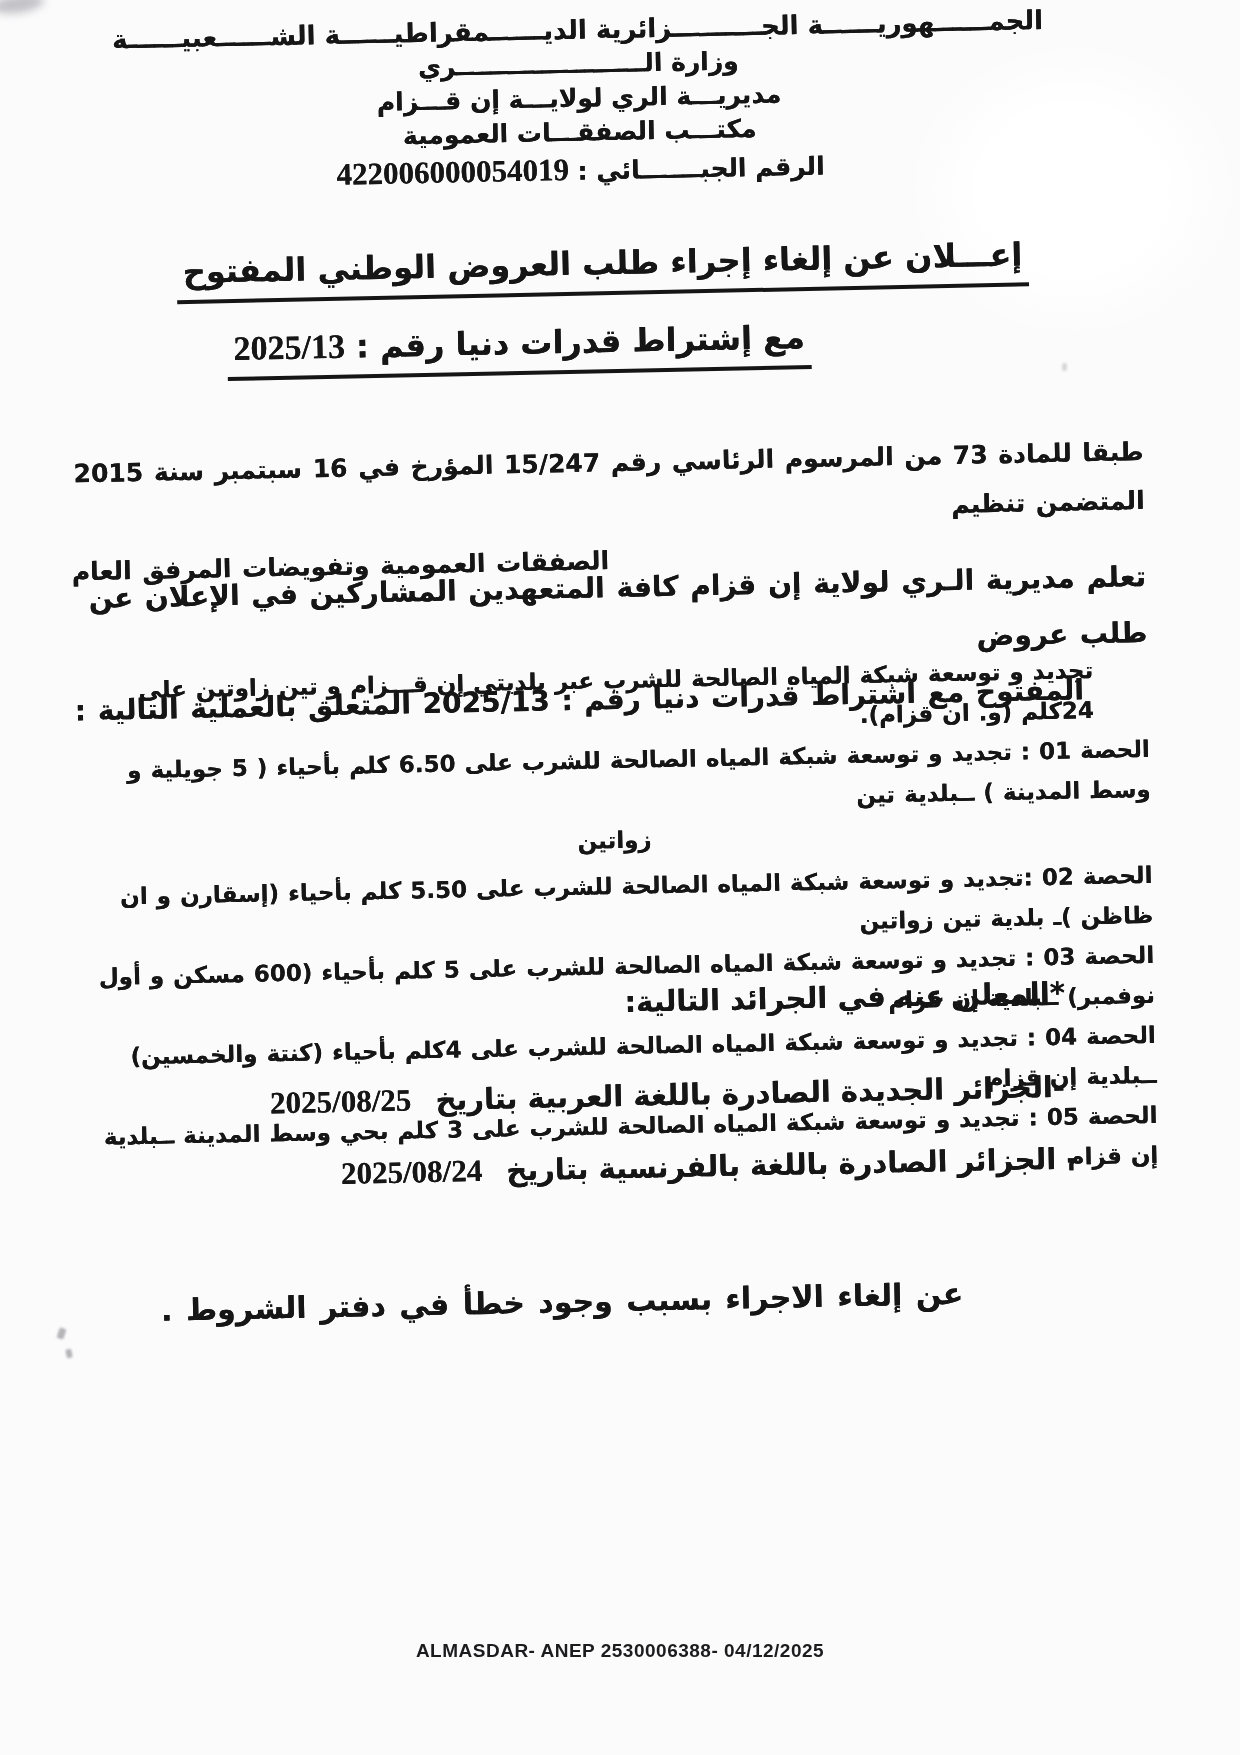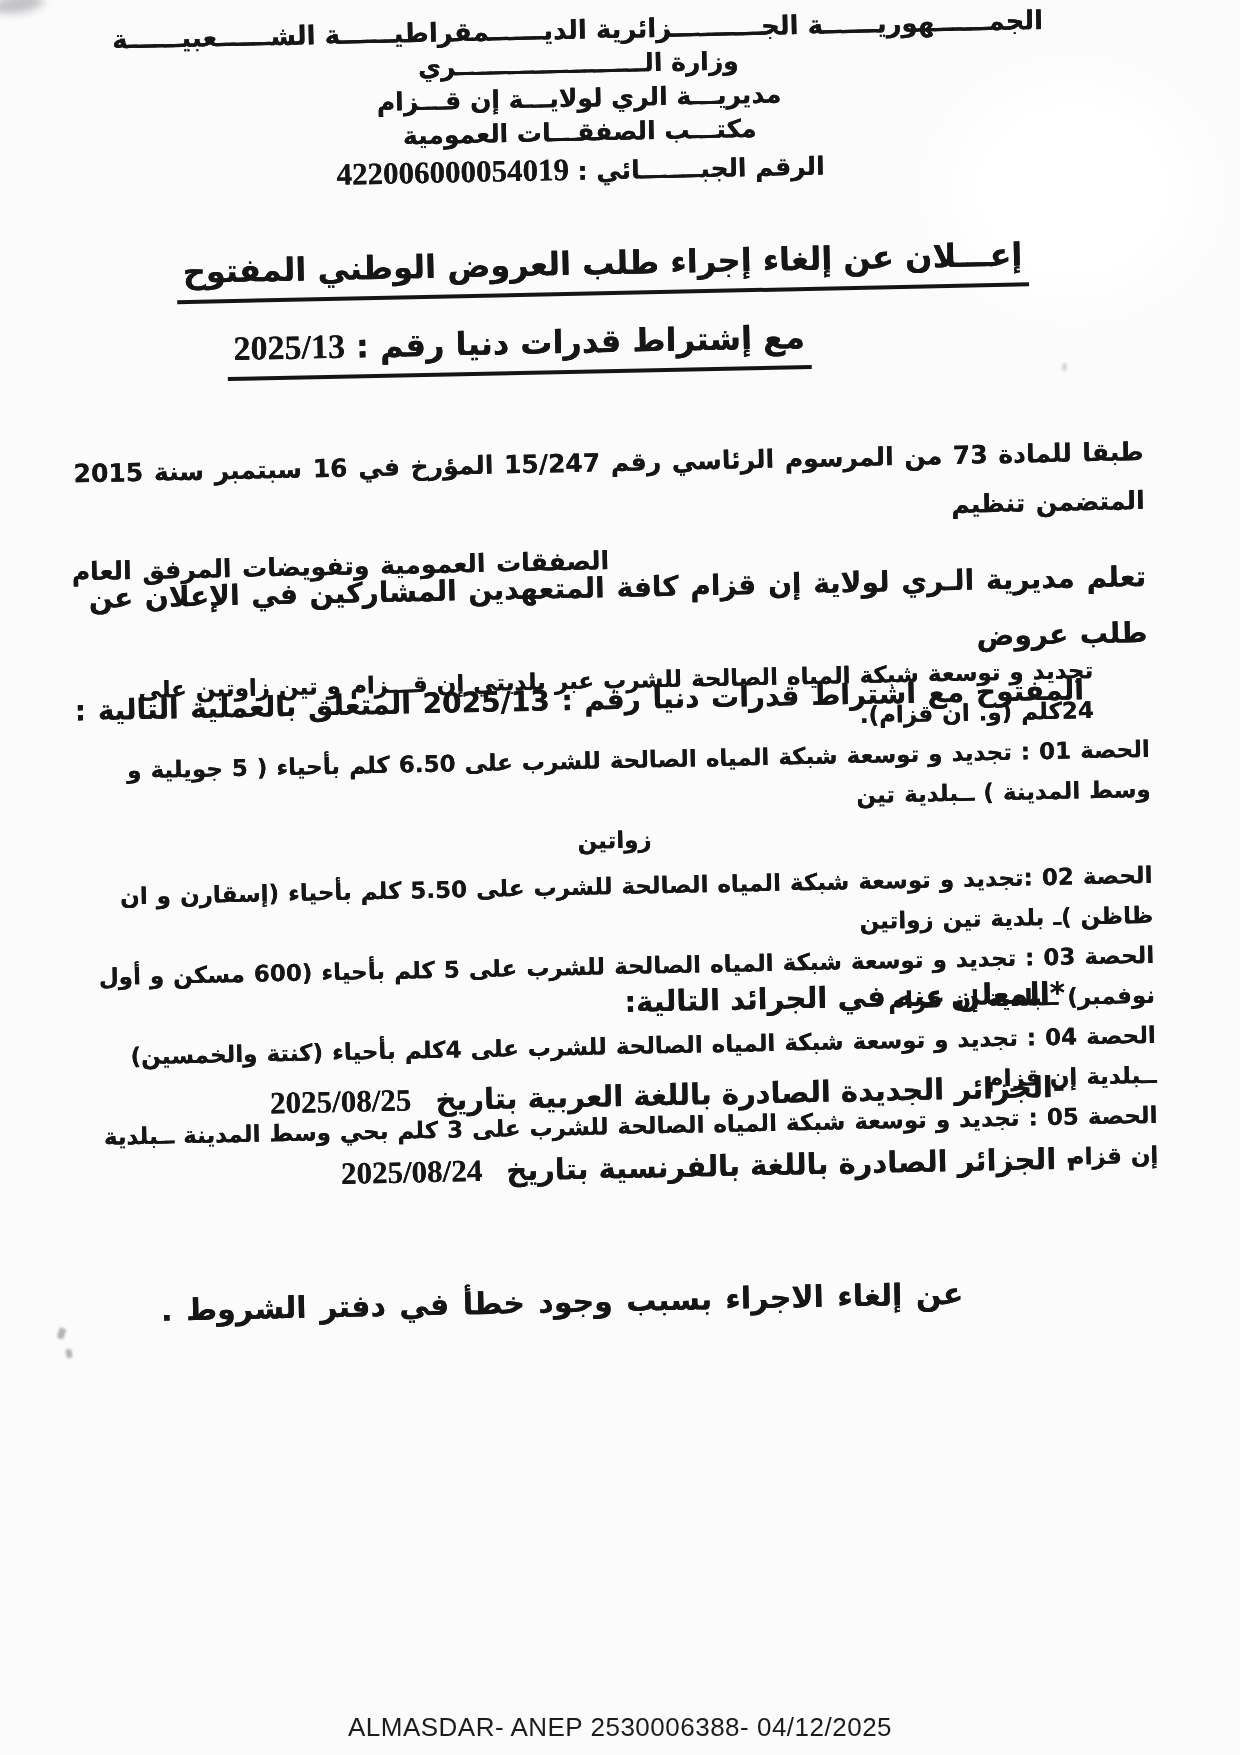--- a/index.html
+++ b/index.html
@@ -65,23 +65,23 @@
   .np-heading{top:985px;font-size:29px;text-align:right;padding-right:90px;box-sizing:border-box;}
   .np-item{font-size:29px;text-align:right;box-sizing:border-box;}
   .np1{top:1078px;padding-right:92px;}
   .np2{top:1150px;padding-right:80px;}
   .np-item .num,.np-item .date{font-size:31px;}
   .date{font-family:"Liberation Serif","DejaVu Serif",serif;margin-right:14px;direction:ltr;unicode-bidi:embed;}
 
   .cancel{top:1283px;text-align:center;font-size:30px;transform:translateX(-62px);word-spacing:3px;}
 
   .footer{
-    position:absolute;top:1712px;left:0;width:100%;text-align:center;
-    font-family:"Liberation Sans",sans-serif;font-size:26px;color:#1c1c1e;
-    font-weight:normal;letter-spacing:.5px;
+    position:absolute;top:1640px;left:0;width:100%;text-align:center;
+    font-family:"Liberation Sans",sans-serif;font-size:19px;color:#1c1c1e;
+    font-weight:bold;letter-spacing:.5px;
   }
 </style>
 </head>
 <body>
 
 <div class="page">
 
   <div class="flare"></div>
   <div class="smudge-tl"></div>
   <div class="speck sp1"></div>

